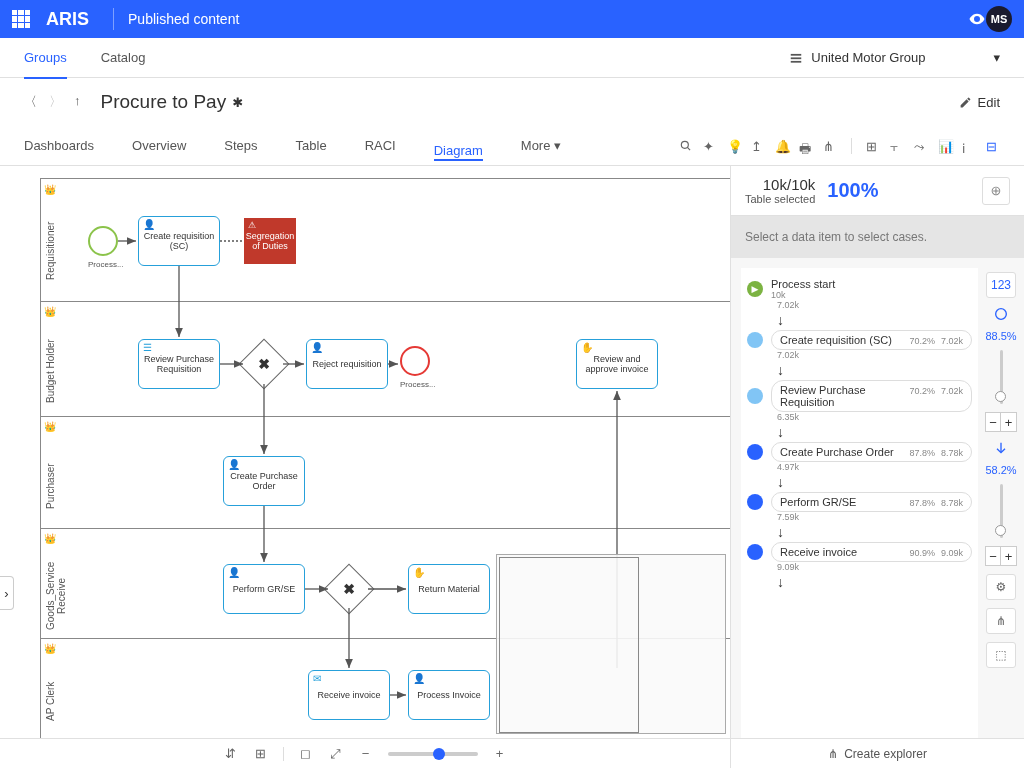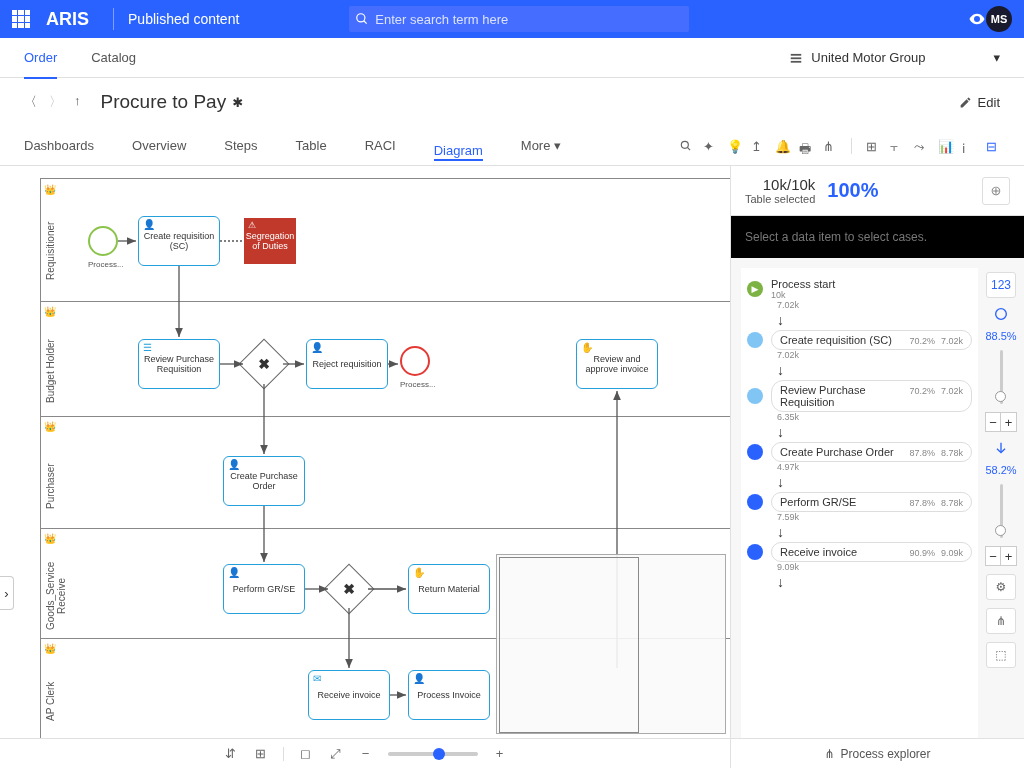--- a/index.html
+++ b/index.html
@@ -72,21 +72,21 @@
 .bottom-bar { position: absolute; bottom: 0; left: 0; right: 0; height: 30px; border-top: 1px solid #e0e0e0; display: flex; align-items: center; justify-content: center; gap: 14px; background: white; }
 .bottom-bar .bi { width: 16px; height: 16px; cursor: pointer; color: #666; display:flex; align-items:center; justify-content:center; }
 .zoom-slider { width: 90px; height: 4px; background: #ccc; position: relative; border-radius: 2px; }
 .zoom-handle { position: absolute; width: 12px; height: 12px; border-radius: 50%; background: #2962ff; top: -4px; left: 50%; }
 
 
 .cases-row { display: flex; align-items: center; padding: 10px 14px; background: white; border-bottom: 1px solid #e0e0e0; gap: 12px; }
 .cases-info { text-align: right; font-size: 11px; color: #555; }
 .cases-pct { font-size: 20px; color: #2962ff; font-weight: 700; }
 .cases-open { margin-left: auto; border: 1px solid #ddd; border-radius: 3px; width: 28px; height: 28px; display:flex; align-items:center; justify-content:center; color:#888; cursor:pointer; }
-.select-hint { padding: 14px; font-size: 12px; color: #777; background: #000000; }
+.select-hint { padding: 14px; font-size: 12px; color: #777; background: #e5e5e5; }
 .proc-flow-wrap { display: flex; flex: 1; background: #f7f7f7; min-height: 0; }
 .proc-flow { flex: 1; background: white; margin: 10px 0 0 10px; padding: 10px 6px; overflow-y: auto; font-size: 11px; }
 .proc-side { width: 46px; display: flex; flex-direction: column; align-items: center; padding-top: 14px; gap: 8px; }
 .side-ico { width: 30px; height: 26px; border: 1px solid #ddd; border-radius: 3px; background: white; display: flex; align-items: center; justify-content: center; font-size: 12px; color: #666; cursor: pointer; }
 .side-pct { color: #2962ff; font-size: 11px; }
 .vslider { width: 3px; height: 54px; background: #ccc; position: relative; border-radius: 2px; }
 .vslider-handle { position: absolute; width: 11px; height: 11px; border: 1.5px solid #999; border-radius: 50%; background: white; left: -5px; }
 .pm-btns { display: flex; border: 1px solid #ccc; background: white; }
 .pm-btns span { width: 15px; height: 18px; display: flex; align-items: center; justify-content: center; font-size: 13px; cursor: pointer; }
 .pm-btns span:first-child { border-right: 1px solid #ccc; }
@@ -122,37 +122,30 @@
       <span></span>
       <span></span>
       <span></span>
       <span></span>
       <span></span>
       <span></span>
   </div>
   <div class="logo">ARIS</div>
   <div class="vsep"></div>
   <div class="pub">Published content</div>
-  <div class="search-wrap">
-    <svg width="14" height="14" viewBox="0 0 24 24" fill="none" stroke="white" stroke-width="2">
-        <circle cx="10" cy="10" r="7"></circle>
-        <line x1="20" y1="20" x2="15" y2="15"></line>
-      </svg>
-    <input placeholder="Enter search term here" style="">
-  </div>
   <div class="header-right">
     <svg width="18" height="18" viewBox="0 0 24 24" fill="white">
         <path d="M12 5c-7 0-10 7-10 7s3 7 10 7 10-7 10-7-3-7-10-7zm0 11a4 4 0 110-8 4 4 0 010 8z"></path>
       </svg>
     <div class="avatar">MS</div>
   </div>
 </div>
 
 <div class="sec-nav">
-  <span class="tab active">Order</span>
+  <span class="tab active">Groups</span>
   <span class="tab">Catalog</span>
   <div class="tenant">
     <svg width="14" height="14" viewBox="0 0 24 24" fill="#555">
         <rect x="3" y="5" width="18" height="3"></rect>
         <rect x="3" y="11" width="18" height="3"></rect>
         <rect x="3" y="17" width="18" height="3"></rect>
       </svg>
     <span>United Motor Group</span>
     <span style="margin-left:60px;">▾</span>
   </div>
@@ -423,16 +416,16 @@
             <span>+</span>
           </div>
         <div class="side-ico">⚙</div>
         <div class="side-ico">⋔</div>
         <div class="side-ico">⬚</div>
       </div>
     </div>
 
     <div class="proc-explorer">
       <span>⋔</span>
-      <span>Process explorer</span>
+      <span>Create explorer</span>
     </div>
   </div>
 </div>
 
 </body></html>

